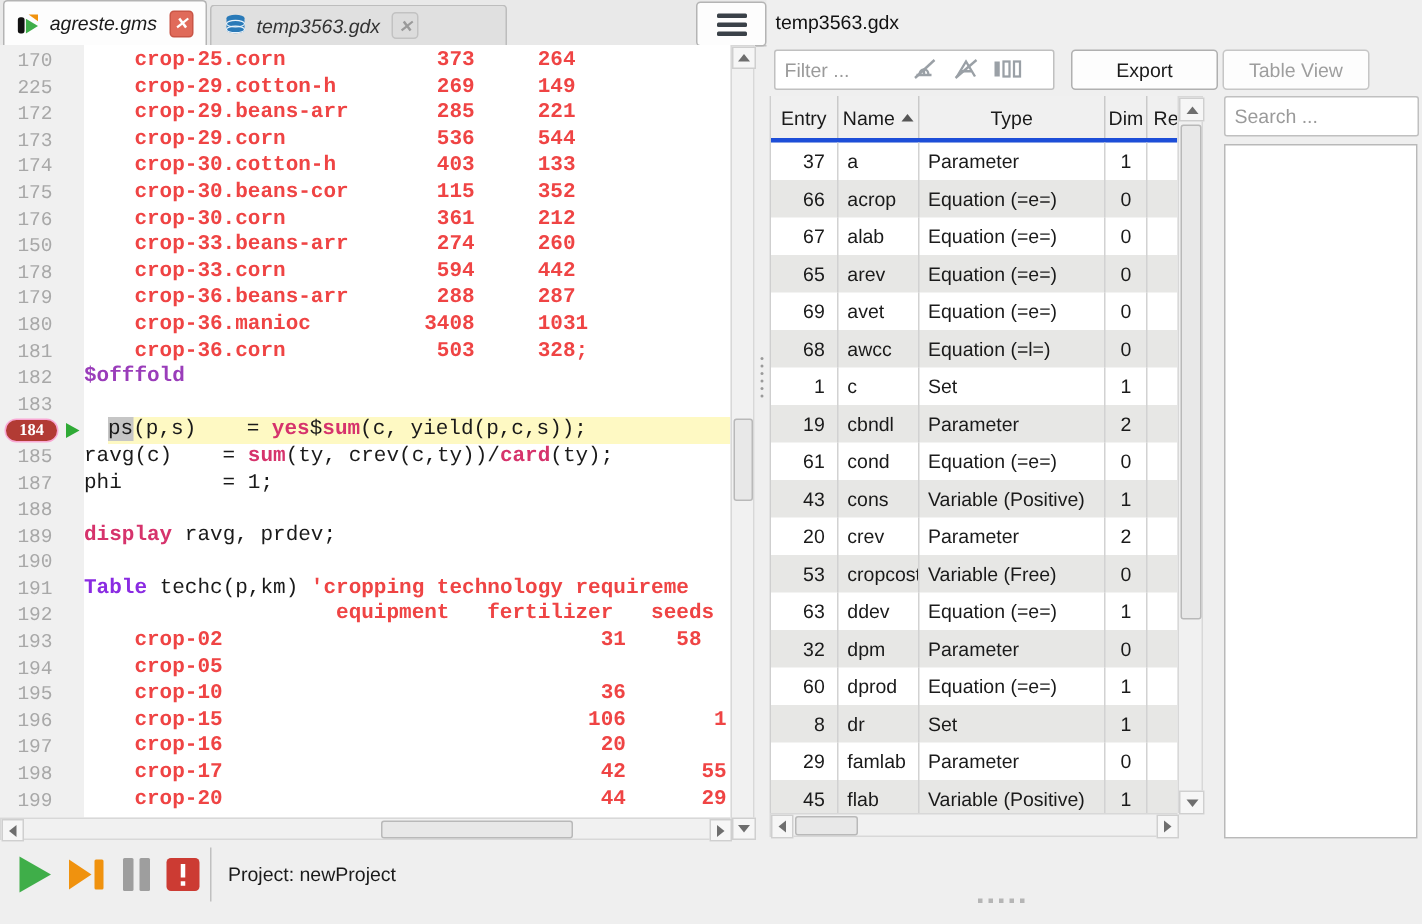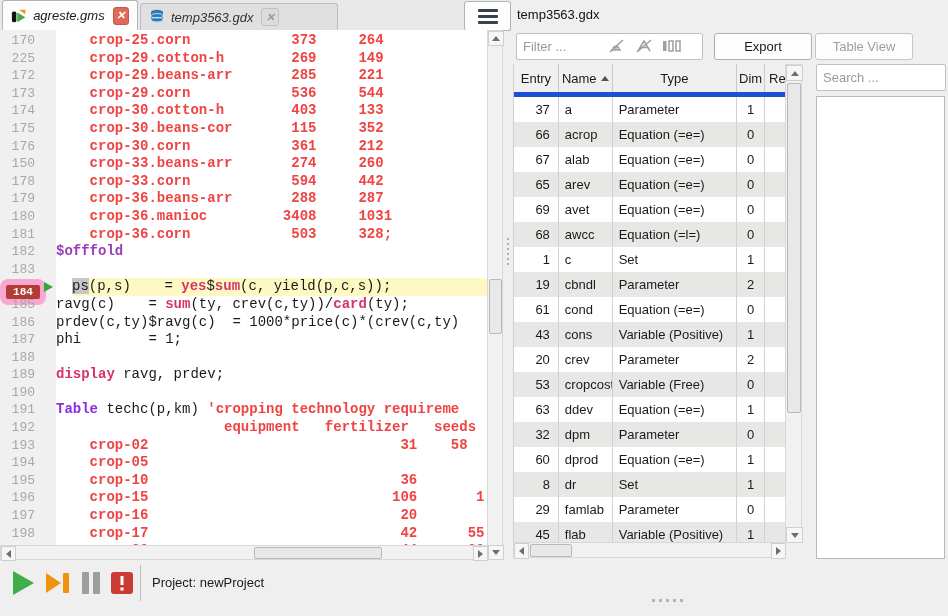--- a/index.html
+++ b/index.html
@@ -28,23 +28,23 @@
   #editor{position:absolute;left:0;top:30px;width:503px;height:530px;background:#ffffff;overflow:hidden;}
   #gutter-bg{position:absolute;left:0;top:0;width:56px;height:515px;background:#f0f0f0;}
   #lines{position:absolute;left:0;top:2px;width:487px;height:513px;overflow:hidden;
          font-family:"Liberation Mono","DejaVu Sans Mono",monospace;font-size:14px;}
   .ed-line{display:flex;height:17.6px;line-height:17.6px;white-space:pre;}
   .gnum{width:42px;box-sizing:border-box;text-align:right;padding-right:7px;color:#a8a8a8;
         font-size:13px;flex:none;}
   .gmark{width:14px;flex:none;position:relative;}
   .gtext{flex:1;white-space:pre;}
   .ed-line.cur .gtext{background:#fef9c3;margin-left:16px;}
-  .badge{display:inline-block;width:34px;background:#b23b34;border:6px solid #f9a8d4;color:#fff;
+  .badge{display:inline-block;width:34px;background:#b23b34;border:1px solid #f9a8d4;color:#fff;
          border-radius:8px;font-size:11px;font-weight:bold;text-align:center;line-height:14px;
-         margin-top:1px;font-family:Liberation Mono, monospace;}
+         margin-top:1px;font-family:Liberation Serif, serif;}
   .arrow-marker{position:absolute;left:2px;top:4px;width:0;height:0;border-left:9px solid #2faa36;
                 border-top:5px solid transparent;border-bottom:5px solid transparent;}
   .seg-plain{color:#1a1a1a;}
   .seg-data{color:#ef4444;font-weight:bold;}
   .seg-kw{color:#d6336c;font-weight:bold;}
   .seg-dollar{color:#9a3dba;font-weight:bold;}
   .seg-table{color:#8a2be2;font-weight:bold;}
   .seg-match{color:#1a1a1a;background:#c6c6c6;}
 
   
@@ -73,21 +73,21 @@
             font-family:"Liberation Sans",sans-serif;outline:none;}
   .inputbox::placeholder{color:#9a9a9a;}
   #filter-icons{position:absolute;left:608px;top:38px;display:flex;gap:5px;align-items:center;}
   #filter-icons svg{display:block;}
   .btn{position:absolute;background:#fdfdfd;border:1px solid #b0b0b0;border-radius:3px;
        font-size:13px;display:flex;align-items:center;justify-content:center;box-sizing:border-box;}
   .btn.disabled{color:#9e9e9e;border-color:#c6c6c6;}
 
   #gdx-table{position:absolute;left:513px;top:64px;width:272px;height:478px;background:#fff;
              border-left:1px solid #cfcfcf;box-sizing:border-box;overflow:hidden;font-size:13px;}
-  #gdx-header{display:flex;height:28px;background:#f0f0f0;border-bottom:5px solid #1d4ed8;}
+  #gdx-header{display:flex;height:28px;background:#f0f0f0;border-bottom:3px solid #1d4ed8;}
   .hcell{box-sizing:border-box;border-right:1px solid #c9c9c9;display:flex;align-items:center;
          justify-content:center;gap:4px;overflow:hidden;white-space:nowrap;}
   .hcell.c0{width:45px;} .hcell.c1{width:54px;} .hcell.c2{width:125px;}
   .hcell.c3{width:28px;} .hcell.c4{width:20px;justify-content:flex-start;padding-left:4px;border-right:none;}
   .sort-ind{width:0;height:0;border-left:4px solid transparent;border-right:4px solid transparent;
             border-bottom:5px solid #555;}
   .grow{display:flex;height:25px;line-height:25px;}
   .grow.alt{background:#e7e7e5;}
   .gcell{box-sizing:border-box;border-right:1px solid #d2d2d2;overflow:hidden;white-space:nowrap;}
   .gcell.c0{width:45px;text-align:right;padding-right:8px;}
@@ -151,21 +151,20 @@
         <div class="ed-line"><span class="gnum">176</span><span class="gmark"></span><span class="gtext"><span class="seg-data">    crop-30.corn            361     212</span></span></div>
         <div class="ed-line"><span class="gnum">150</span><span class="gmark"></span><span class="gtext"><span class="seg-data">    crop-33.beans-arr       274     260</span></span></div>
         <div class="ed-line"><span class="gnum">178</span><span class="gmark"></span><span class="gtext"><span class="seg-data">    crop-33.corn            594     442</span></span></div>
         <div class="ed-line"><span class="gnum">179</span><span class="gmark"></span><span class="gtext"><span class="seg-data">    crop-36.beans-arr       288     287</span></span></div>
         <div class="ed-line"><span class="gnum">180</span><span class="gmark"></span><span class="gtext"><span class="seg-data">    crop-36.manioc         3408     1031</span></span></div>
         <div class="ed-line"><span class="gnum">181</span><span class="gmark"></span><span class="gtext"><span class="seg-data">    crop-36.corn            503     328;</span></span></div>
         <div class="ed-line"><span class="gnum">182</span><span class="gmark"></span><span class="gtext"><span class="seg-dollar">$offfold</span></span></div>
         <div class="ed-line"><span class="gnum">183</span><span class="gmark"></span><span class="gtext"></span></div>
         <div class="ed-line cur"><span class="gnum" style="padding: 0px; text-align: center;"><span class="badge">184</span></span><span class="gmark"><i class="arrow-marker"></i></span><span class="gtext"><span class="seg-match">ps</span><span class="seg-plain">(p,s)    = </span><span class="seg-kw">yes</span><span class="seg-plain">$</span><span class="seg-kw">sum</span><span class="seg-plain">(c, yield(p,c,s));</span></span></div>
         <div class="ed-line"><span class="gnum">185</span><span class="gmark"></span><span class="gtext"><span class="seg-plain">ravg(c)    = </span><span class="seg-kw">sum</span><span class="seg-plain">(ty, crev(c,ty))/</span><span class="seg-kw">card</span><span class="seg-plain">(ty);</span></span></div>
-        <div class="ed-line"><span class="gnum">186</span><span class="gmark"></span><span class="gtext"><span class="seg-plain">prdev(c,ty)$ravg(c)  = 1000*price(c)*(crev(c,ty)</span></span></div>
         <div class="ed-line"><span class="gnum">187</span><span class="gmark"></span><span class="gtext"><span class="seg-plain">phi        = 1;</span></span></div>
         <div class="ed-line"><span class="gnum">188</span><span class="gmark"></span><span class="gtext"></span></div>
         <div class="ed-line"><span class="gnum">189</span><span class="gmark"></span><span class="gtext"><span class="seg-kw">display</span><span class="seg-plain"> ravg, prdev;</span></span></div>
         <div class="ed-line"><span class="gnum">190</span><span class="gmark"></span><span class="gtext"></span></div>
         <div class="ed-line"><span class="gnum">191</span><span class="gmark"></span><span class="gtext"><span class="seg-table">Table</span><span class="seg-plain"> techc(p,km) </span><span class="seg-data">'cropping technology requireme</span></span></div>
         <div class="ed-line"><span class="gnum">192</span><span class="gmark"></span><span class="gtext"><span class="seg-data">                    equipment   fertilizer   seeds</span></span></div>
         <div class="ed-line"><span class="gnum">193</span><span class="gmark"></span><span class="gtext"><span class="seg-data">    crop-02                              31    58</span></span></div>
         <div class="ed-line"><span class="gnum">194</span><span class="gmark"></span><span class="gtext"><span class="seg-data">    crop-05</span></span></div>
         <div class="ed-line"><span class="gnum">195</span><span class="gmark"></span><span class="gtext"><span class="seg-data">    crop-10                              36</span></span></div>
         <div class="ed-line"><span class="gnum">196</span><span class="gmark"></span><span class="gtext"><span class="seg-data">    crop-15                             106       1</span></span></div>

